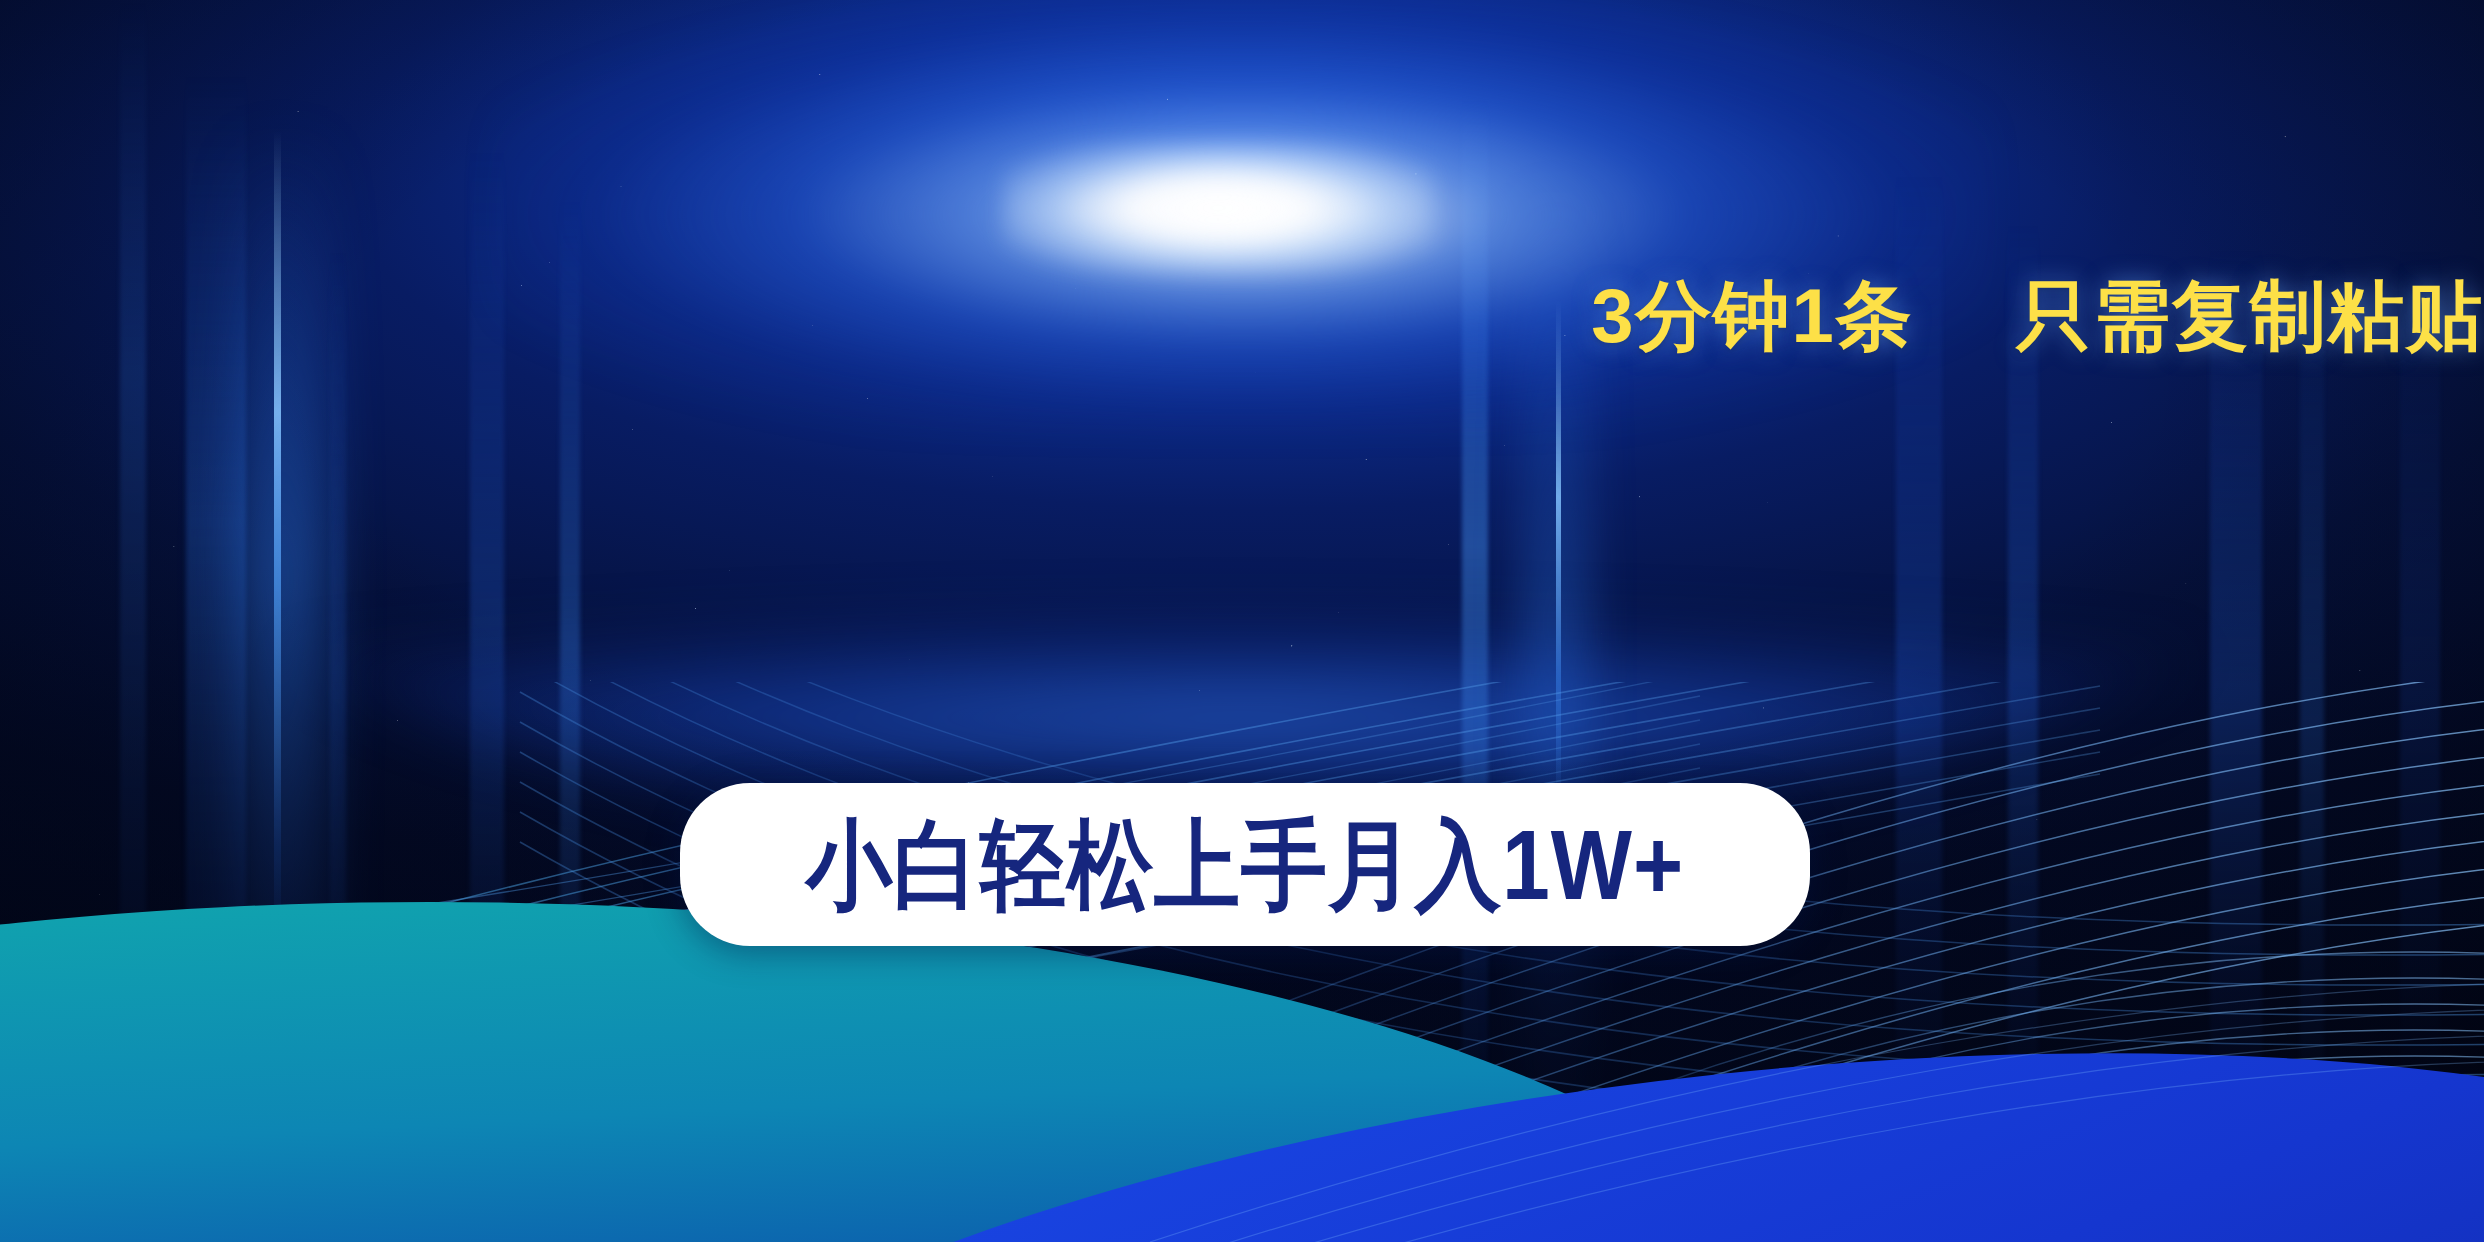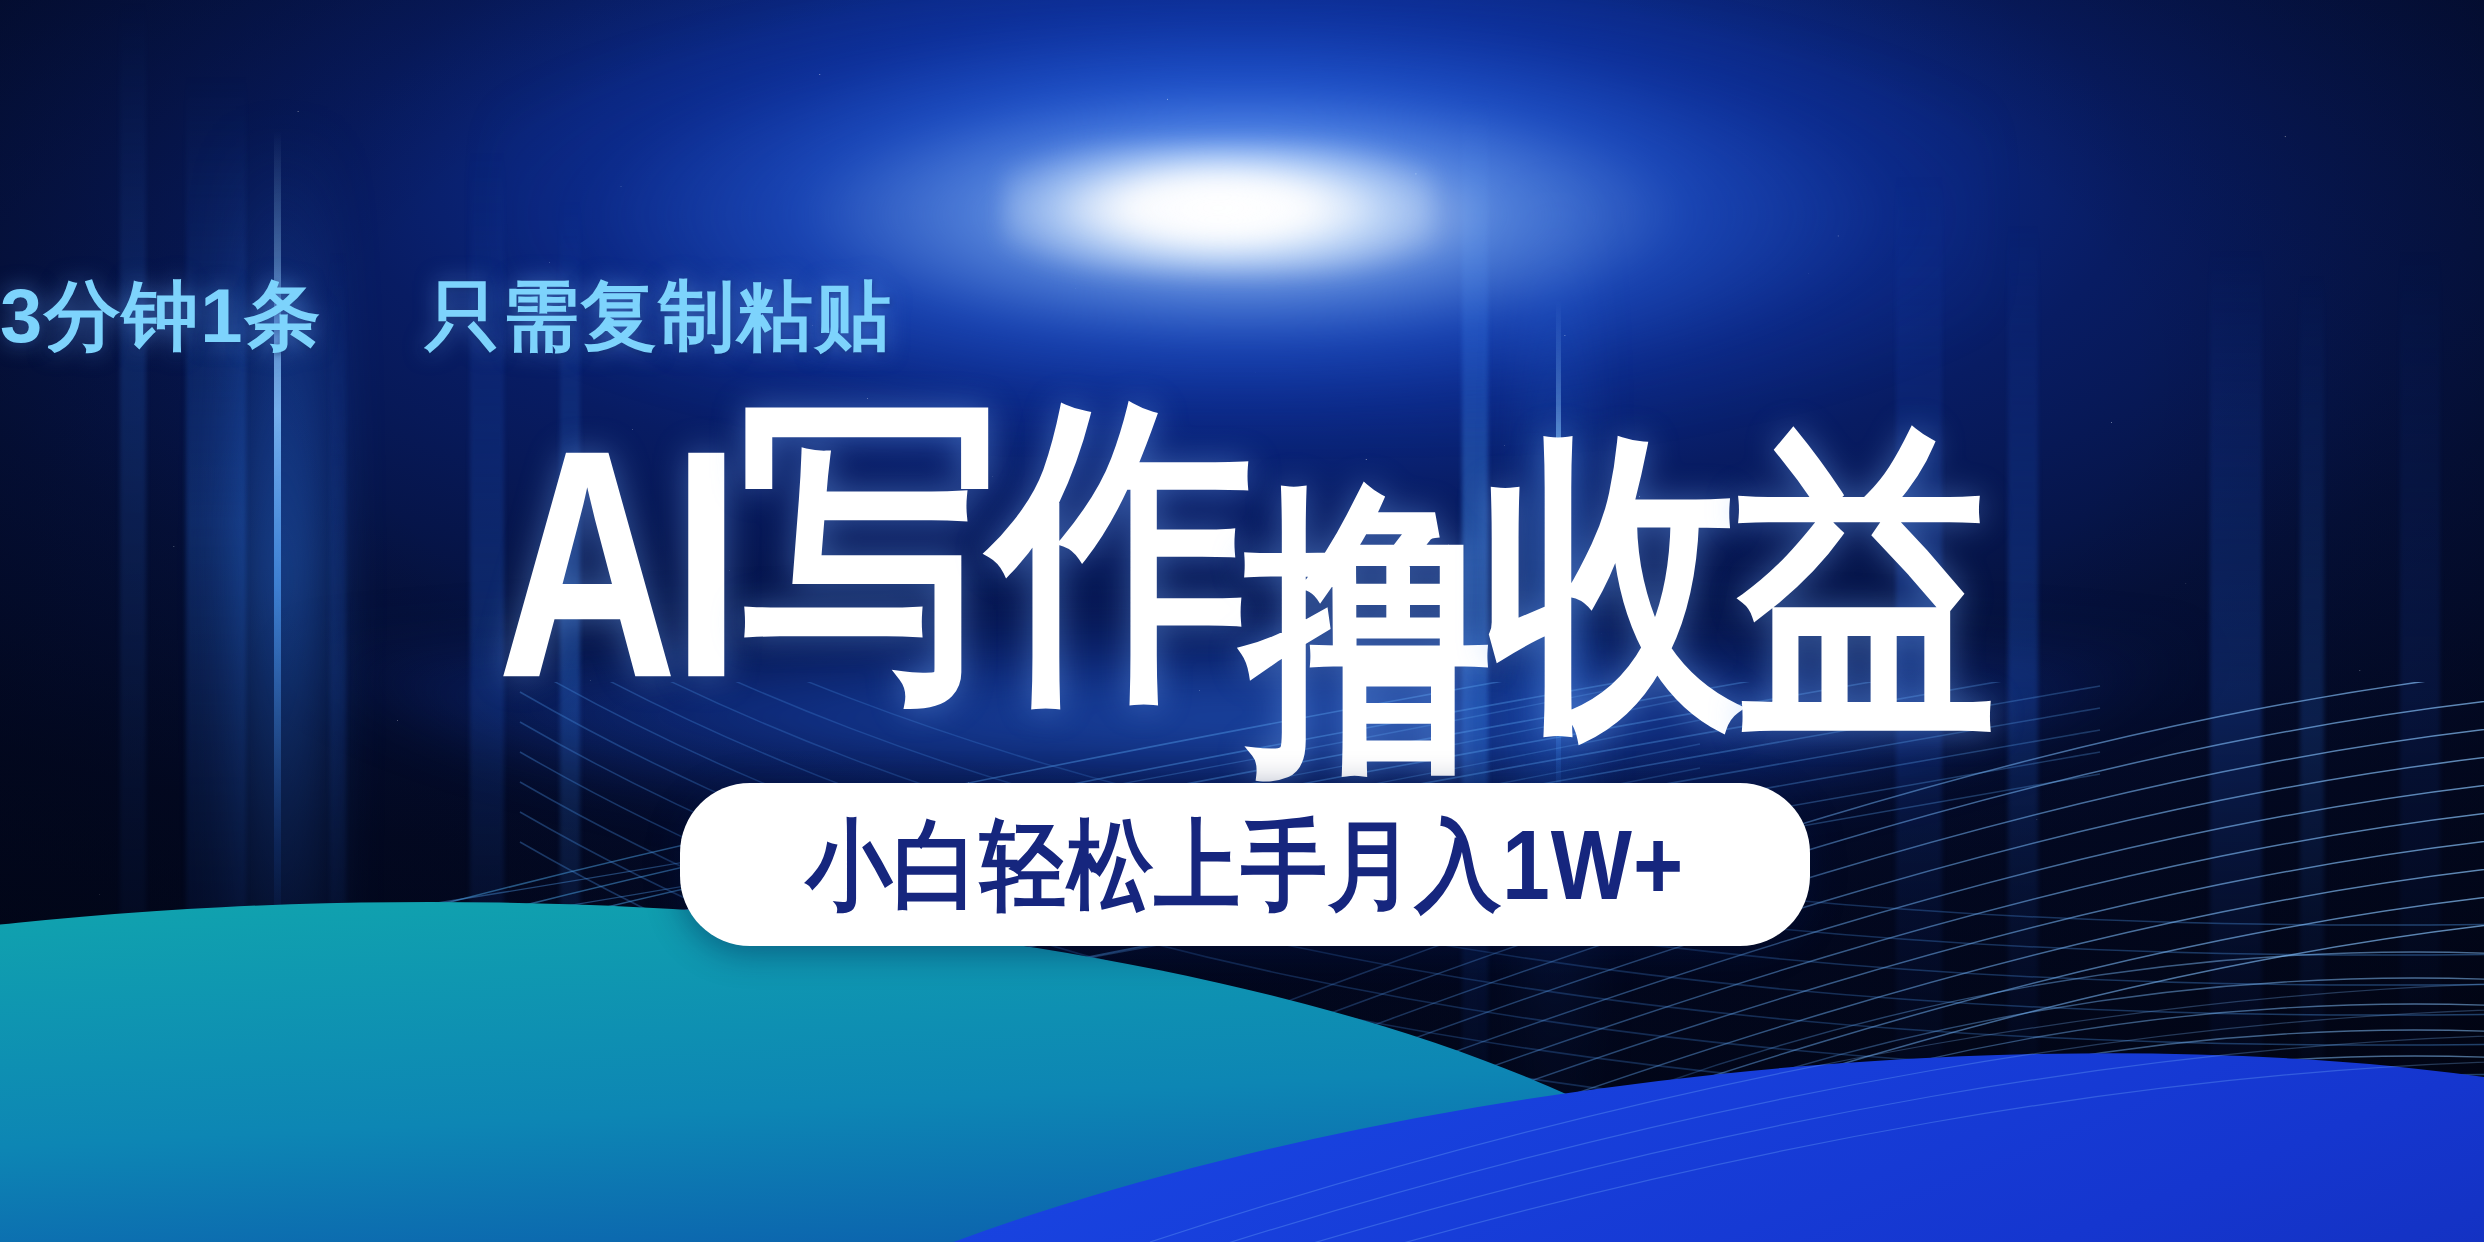--- a/index.html
+++ b/index.html
@@ -144,22 +144,22 @@
     opacity:.8;
   }
 
   
   .content{position:absolute;inset:0;}
 
   .kicker{
     position:absolute;
     left:0;right:0;
     top:278px;
-    text-align:left;
-    color:#7dd3fc;
+    text-align:right;
+    color:#fde047;
     font-size:76px;
     font-weight:700;
     letter-spacing:2px;
     line-height:1;
     white-space:nowrap;
     text-shadow:0 0 22px rgba(110,170,255,.55), 0 2px 6px rgba(0,20,70,.5);
   }
   .kicker .gap{display:inline-block;width:56px;}
 
   .headline{
@@ -370,22 +370,19 @@
   </div>
 
   <div class="content">
 
     <div class="kicker">
       <span>3分钟1条</span>
       <span class="gap"></span>
       <span>只需复制粘贴</span>
     </div>
 
-    <div class="headline">
-      <span class="ch ai">AI</span><span class="ch">写</span><span class="ch">作</span><span class="ch drop">撸</span><span class="ch drop2">收</span><span class="ch drop2">益</span>
-    </div>
 
     <div class="pill">
       <span class="pill-text">小白轻松上手月入1W+</span>
     </div>
 
   </div>
 </div>
 
 </body></html>

